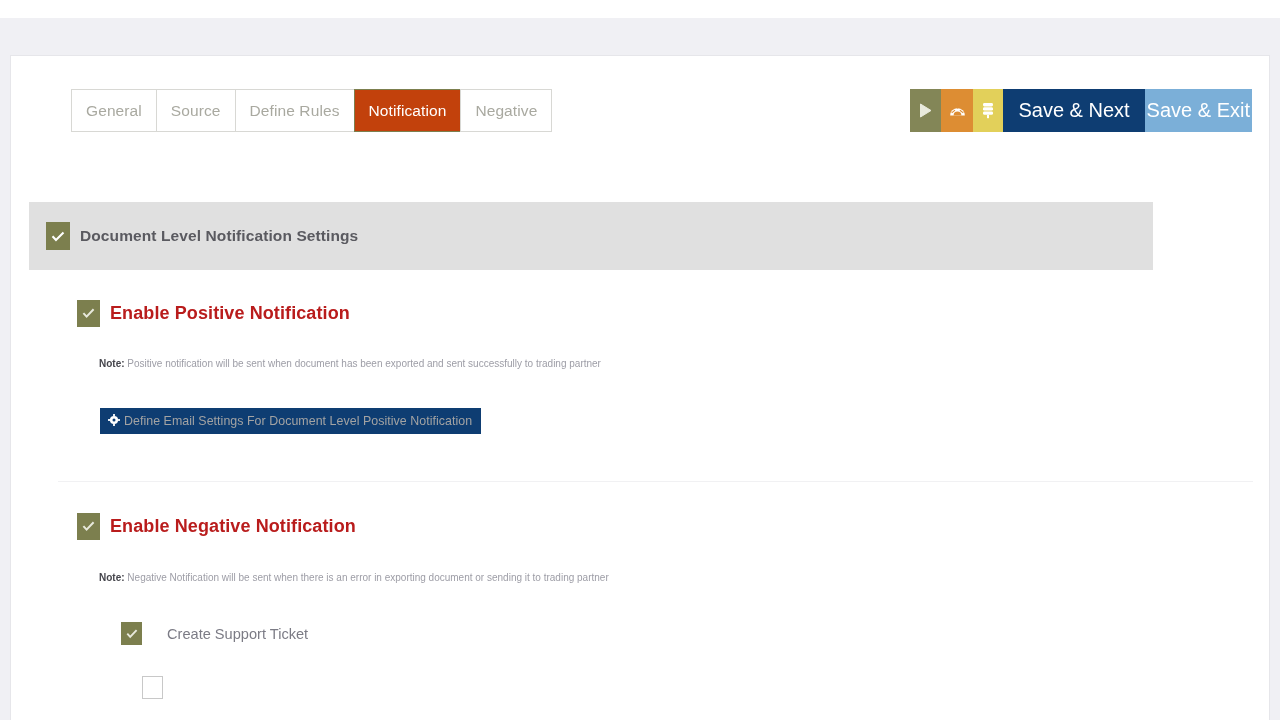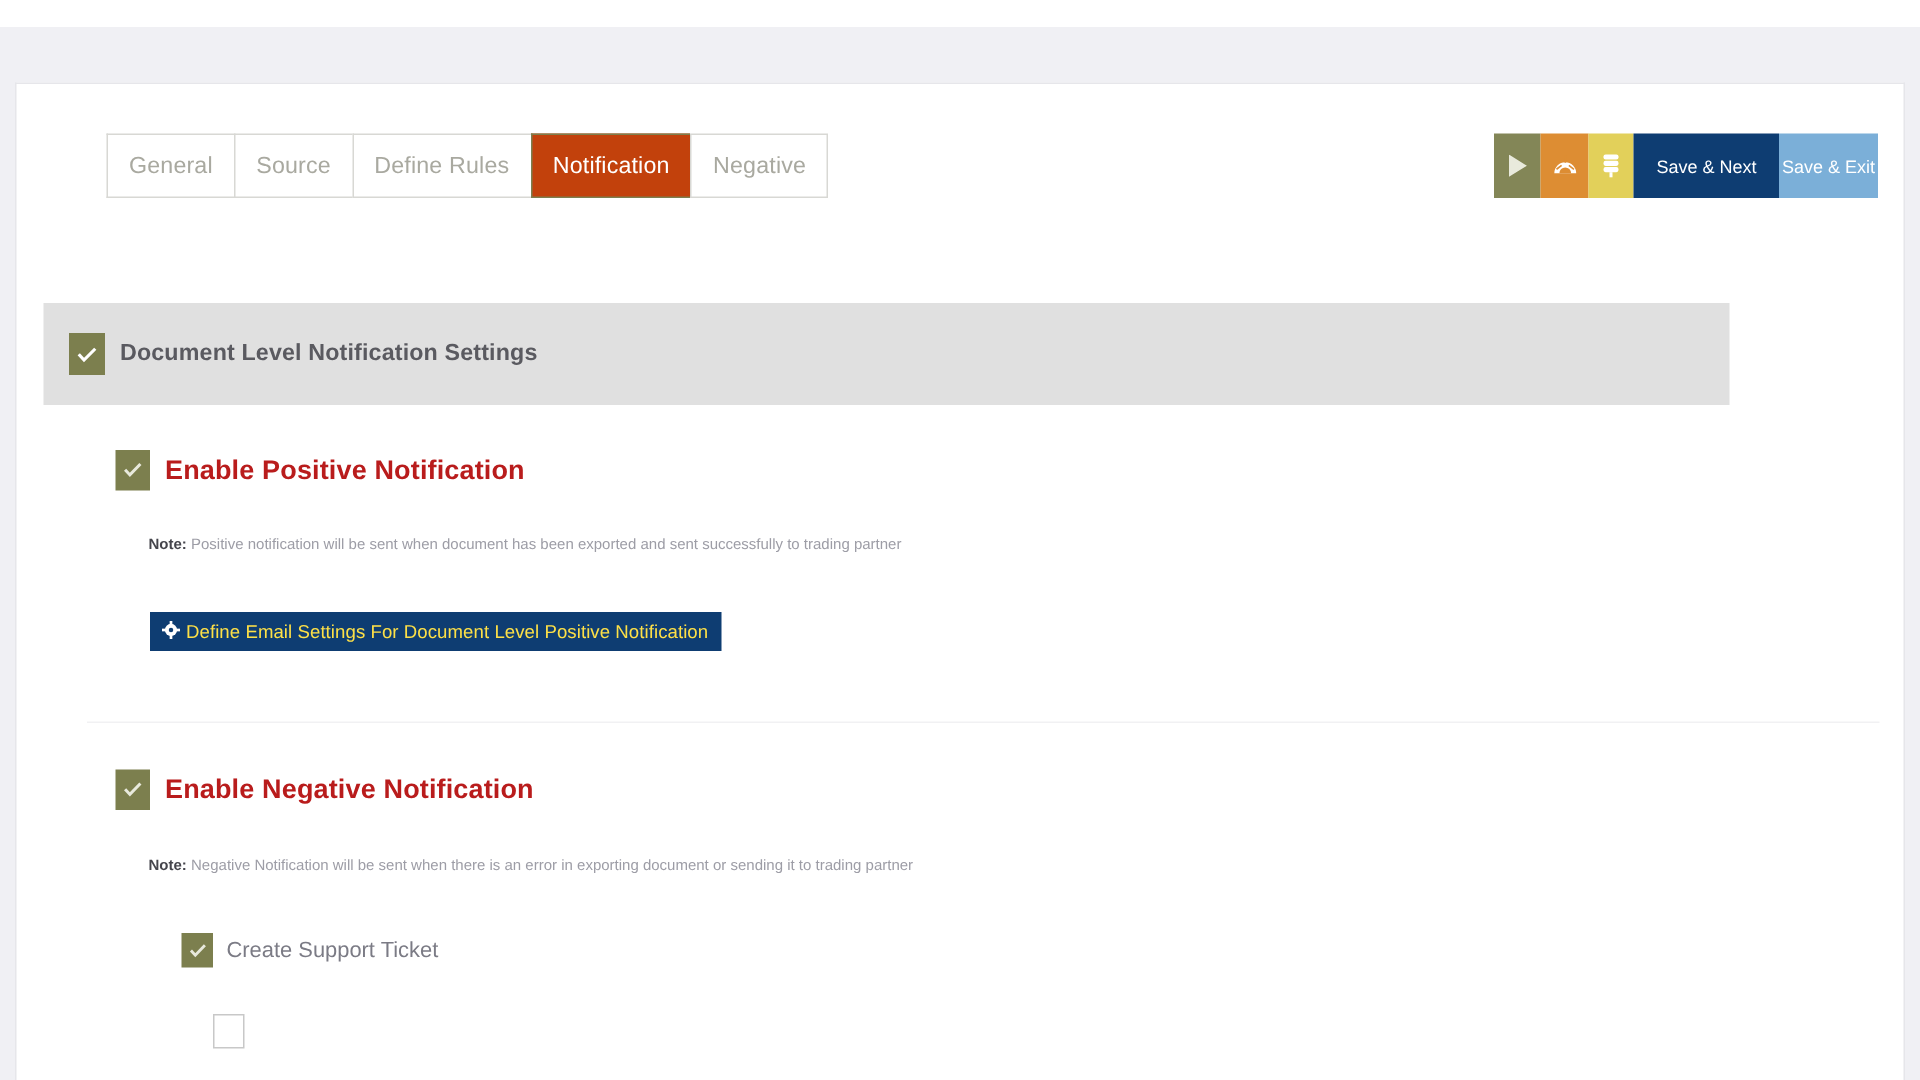--- a/index.html
+++ b/index.html
@@ -69,21 +69,21 @@
     position: absolute;
     top: 33px; right: 17px;
     display: flex;
     height: 43px;
   }
   .act {
     display: flex; align-items: center; justify-content: center;
     height: 43px;
     cursor: pointer;
     color: #ffffff;
-    font-size: 12px;
+    font-size: 20px;
     white-space: nowrap;
   }
   #act-play   { width: 31px; background: #838657; }
   #act-gauge  { width: 32px; background: #dd8d33; }
   #act-db     { width: 30px; background: #e2d05a; }
   #act-next   { padding: 0 15px; background: #0e3d72; }
   #act-exit   { padding: 0 2px; background: #7bafd8; }
 
   .act svg { display: block; }
 
@@ -131,42 +131,42 @@
   .note b { color: #45454c; font-weight: bold; }
 
   .plainlabel {
     font-size: 14.6px; color: #7b7b85;
     white-space: nowrap;
   }
 
   .btn-blue {
     display: inline-flex; align-items: center;
     background: #0e3d72;
-    color: #fde047;
+    color: #a3a3a3;
     font-size: 12.4px;
     height: 26px;
     padding: 0 9px 0 8px;
     white-space: nowrap;
     cursor: pointer;
     letter-spacing: .05px;
   }
   .btn-blue .gear { margin-right: 4px; display: block; }
 
   .row { display: flex; align-items: center; }
 
   
   #pos-head   { position: absolute; top: 244px; left: 66px; }
   #pos-note   { position: absolute; top: 302px; left: 88px; }
   #pos-btn    { position: absolute; top: 352px; left: 89px; }
   #divider    { position: absolute; top: 425px; left: 47px; width: 1195px; height: 1px; background: #f1f1f3; }
   #neg-head   { position: absolute; top: 457px; left: 66px; }
   #neg-note   { position: absolute; top: 516px; left: 88px; }
   #neg-cb1    { position: absolute; top: 566px; left: 110px; }
   #neg-cb2    { position: absolute; top: 620px; left: 131px; }
-  #neg-cb1 .plainlabel { margin-left: 9px; }
+  #neg-cb1 .plainlabel { margin-left: 25px; }
   #neg-cb2 .plainlabel { margin-left: 10px; }
   .blk-head .blk-title { margin-left: 10px; }
 </style>
 </head>
 <body>
 
 <div id="page">
 
   <div id="top-white-strip"></div>
   <div id="page-backdrop"></div>

